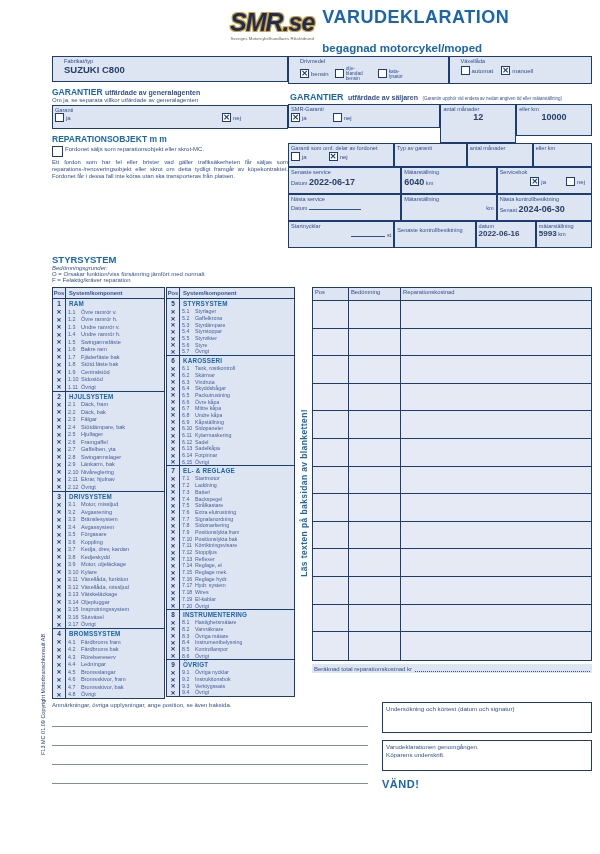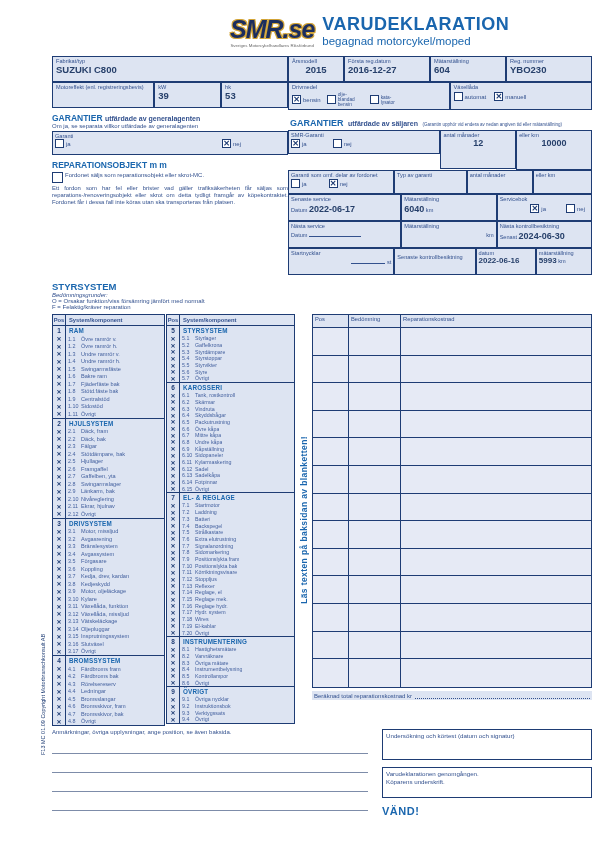--- a/index.html
+++ b/index.html
@@ -6,34 +6,34 @@
     --navy:#1e3c74; --blue:#1a66ae; --item:#44619f; --lbl:#33518e;
     --cellbg:#dde4f2; --cellbg2:#e6EAf5; --val:#27406b;
   }
   *{box-sizing:border-box;margin:0;padding:0}
   body{background:#fff;font-family:"Liberation Sans",sans-serif}
   .page{position:relative;width:600px;height:854px;background:#fff;overflow:hidden;color:var(--lbl)}
   .side-copy{position:absolute;left:40px;top:755px;transform:rotate(-90deg);transform-origin:0 0;font-size:5.5px;color:var(--navy);white-space:nowrap}
   .content{position:absolute;left:52px;top:4px;width:540px}
 
   
-  header{display:flex;align-items:center;height:50px;margin-bottom:2px}
+  header{display:flex;align-items:flex-start;height:50px;margin-bottom:2px}
   .logo{margin-left:178px;margin-top:6px;text-align:center}
   .logo-brand{font-size:25px;font-weight:900;font-style:italic;color:#1b2d5e;letter-spacing:-1px;
     text-shadow:-1px -1px 0 #d2a437,1px -1px 0 #d2a437,-1px 1px 0 #d2a437,1px 1px 0 #d2a437;line-height:1}
   .logo-sub{font-size:4.4px;color:#666;margin-top:1px}
   .titles{margin-left:8px;margin-top:4px}
   .title{font-size:18px;font-weight:bold;color:var(--blue);letter-spacing:.5px;line-height:1}
-  .subtitle{font-size:11.5px;font-weight:normal;color:var(--blue);margin-top:2px}
+  .subtitle{font-size:11.5px;font-weight:bold;color:var(--blue);margin-top:16px}
 
   
   .toprow{display:flex}
   .leftcol{width:236px;display:flex;flex-direction:column}
   .rightcol{flex:1;display:flex;flex-direction:column}
-  .fcell{border:1px solid var(--navy);background:var(--cellbg);padding:1px 3px;overflow:hidden}
+  .fcell{border:1px solid var(--navy);background:var(--cellbg);padding:1px 11px;overflow:hidden}
   .flabel{font-size:5.6px;color:var(--lbl);line-height:1.15}
   .fvalue{font-size:9.5px;font-weight:bold;color:var(--val);line-height:1.2}
   .h26{height:26px}
   .row{display:flex}
   .cb{width:9px;height:9px;flex:none;border:1.1px solid var(--navy);background:#fff;display:inline-flex;align-items:center;justify-content:center;font-size:8px;font-weight:bold;color:var(--navy);line-height:1}
   .cbrow{display:flex;align-items:center;gap:2px;font-size:6px;color:var(--lbl)}
   .tiny{font-size:4.8px;line-height:1.05}
   .blank{display:inline-block;border-bottom:1px solid var(--lbl)}
 
   
@@ -120,33 +120,20 @@
       </div>
     </header>
 
     <div class="toprow">
 
       <div class="leftcol">
         <div class="fcell h26">
           <div class="flabel">Fabrikat/typ</div>
           <div class="fvalue">SUZUKI  C800</div>
         </div>
-        <div class="row">
-          <div class="fcell h26" style="flex:1.6">
-            <div class="flabel">Motoreffekt (enl. registreringsbevis)</div>
-          </div>
-          <div class="fcell h26" style="flex:1">
-            <div class="flabel">kW</div>
-            <div class="fvalue">39</div>
-          </div>
-          <div class="fcell h26" style="flex:1">
-            <div class="flabel">hk</div>
-            <div class="fvalue">53</div>
-          </div>
-        </div>
 
         <div class="sec-head2">
           <span>GARANTIER</span>
           <span class="gar-rest">utfärdade av generalagenten</span>
         </div>
         <div class="sub6">Om ja, se separata villkor utfärdade av generalagenten</div>
         <div class="gcell" style="height:24px;margin-top:2px">
           <div>Garanti</div>
           <div class="row" style="justify-content:space-between;padding:0 4px 0 0">
             <span class="cbrow">
@@ -163,38 +150,20 @@
         <div class="sec-head2">REPARATIONSOBJEKT m m</div>
         <div class="cbrow" style="margin-top:2px;align-items:flex-start">
           <span class="cb" style="width:11px;height:11px"></span>
           <span style="font-size:6px;line-height:1.2">Fordonet säljs som reparationsobjekt eller skrot-MC.</span>
         </div>
         <div class="para">Ett fordon som har fel eller brister vad gäller trafiksäkerheten får säljas som reparations-/renoveringsobjekt eller skrot om detta tydligt framgår av köpekontraktet. Fordonet får i dessa fall inte köras utan ska transporteras från platsen.</div>
       </div>
 
       <div class="rightcol">
         <div class="row">
-          <div class="fcell h26" style="width:56px">
-            <div class="flabel">Årsmodell</div>
-            <div class="fvalue" style="text-align:center">2015</div>
-          </div>
-          <div class="fcell h26" style="width:86px">
-            <div class="flabel">Första reg.datum</div>
-            <div class="fvalue">2016-12-27</div>
-          </div>
-          <div class="fcell h26" style="width:76px">
-            <div class="flabel">Mätarställning</div>
-            <div class="fvalue">604</div>
-          </div>
-          <div class="fcell h26" style="flex:1">
-            <div class="flabel">Reg. nummer</div>
-            <div class="fvalue">YBO230</div>
-          </div>
-        </div>
-        <div class="row">
           <div class="fcell" style="flex:1.6;height:28px">
             <div class="flabel">Drivmedel</div>
             <div class="row" style="gap:6px;align-items:center;margin-top:2px">
               <span class="cbrow">
                   <span class="cb">✕</span>
                   <span>bensin</span>
                 </span>
               <span class="cbrow">
                   <span class="cb"></span>
                   <span class="tiny" style="width:26px">olje-blandad bensin</span>
@@ -236,21 +205,21 @@
               <span class="cbrow">
                   <span class="cb"></span>
                   <span>nej</span>
                 </span>
             </div>
           </div>
           <div class="gcell" style="flex:1;height:39px">
             <div>antal månader</div>
             <div class="gval gv-c">12</div>
           </div>
-          <div class="gcell" style="flex:1;height:40px">
+          <div class="gcell" style="flex:1;height:32px">
             <div>eller km</div>
             <div class="gval gv-c">10000</div>
           </div>
         </div>
         <div class="row">
           <div class="gcell" style="flex:1.5;height:24px">
             <div>Garanti som omf. delar av fordonet</div>
             <div class="row" style="gap:22px;margin-top:1px">
               <span class="cbrow">
                   <span class="cb"></span>

